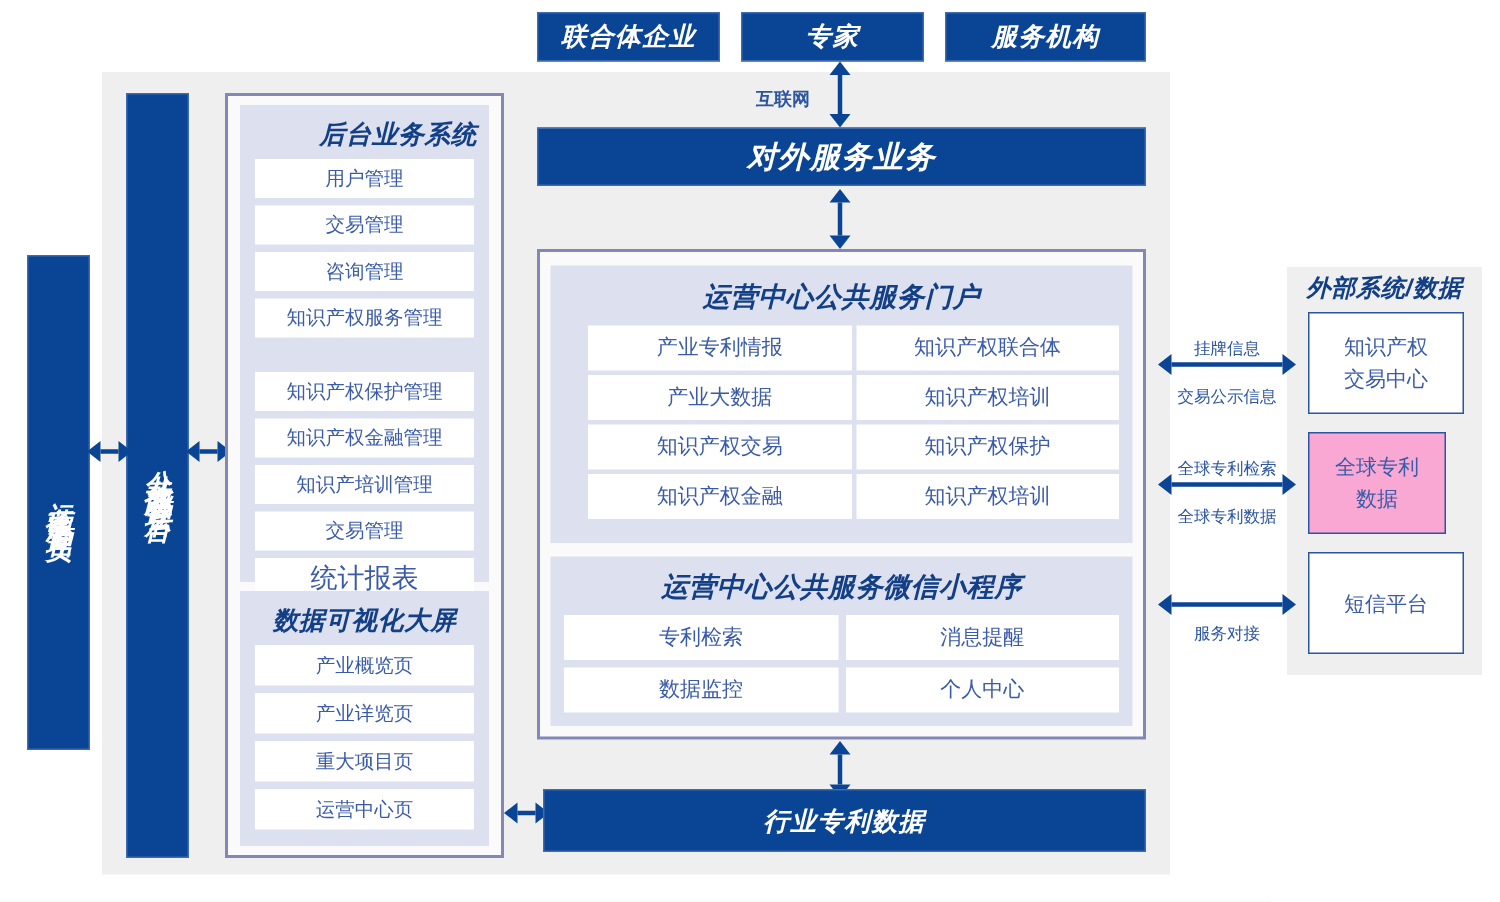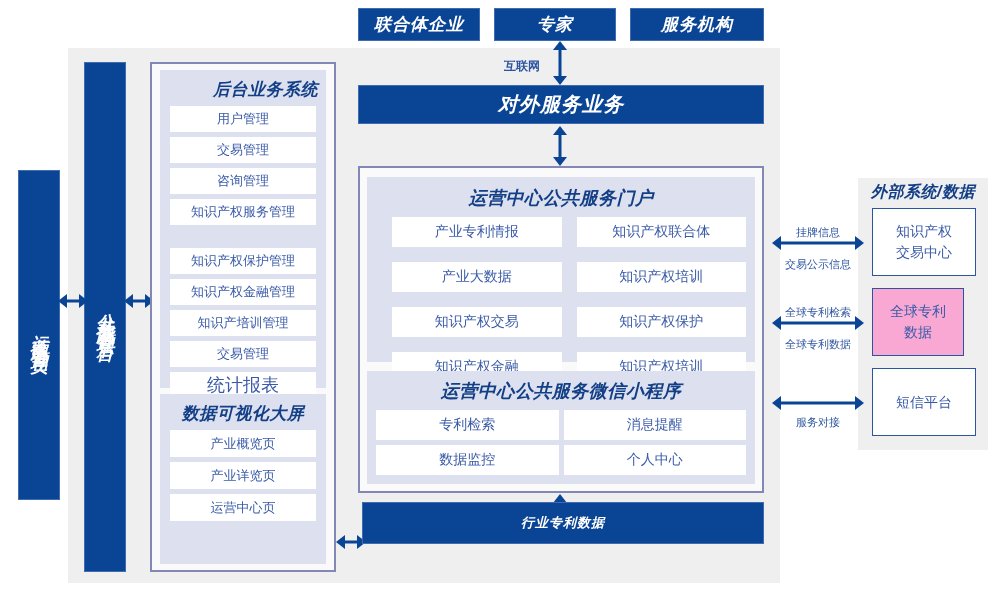--- a/index.html
+++ b/index.html
@@ -151,37 +151,40 @@
 
   <div class="abs lav-panel" style="left:160px;top:394px;width:166px;height:170px;">
     <div class="group-title" style="font-size:17px;padding-top:8px;">数据可视化大屏</div>
     <div style="padding:5px 10px 0 10px;">
       <div class="cell" style="height:27px;margin-bottom:5px;font-size:13px;">
           <span>产业概览页</span>
         </div>
       <div class="cell" style="height:27px;margin-bottom:5px;font-size:13px;">
           <span>产业详览页</span>
         </div>
+      <div class="cell" style="height:27px;margin-bottom:5px;font-size:13px;">
+          <span>重大项目页</span>
+        </div>
       <div class="cell" style="height:27px;font-size:13px;">
           <span>运营中心页</span>
         </div>
     </div>
   </div>
 
   <div class="arrow-h" style="left:336px;top:533px;width:30px;height:18px;">
     <div class="head-l"></div>
     <div class="shaft" style="left:9px;right:9px;"></div>
     <div class="head-r"></div>
   </div>
 
   <div class="abs outline-panel" style="left:358px;top:166px;width:406px;height:327px;"></div>
 
   <div class="abs lav-panel" style="left:367px;top:177px;width:388px;height:185px;">
     <div class="group-title" style="font-size:18px;padding-top:9px;">运营中心公共服务门户</div>
-    <div style="display:grid;grid-template-columns:1fr 1fr;gap:15px;padding:7px 9px 0 25px;">
+    <div style="display:grid;grid-template-columns:1fr 1fr;gap:3px;padding:7px 9px 0 25px;">
       <div class="cell" style="height:30px;font-size:14px;">
           <span>产业专利情报</span>
         </div>
       <div class="cell" style="height:30px;font-size:14px;">
           <span>知识产权联合体</span>
         </div>
       <div class="cell" style="height:30px;font-size:14px;">
           <span>产业大数据</span>
         </div>
       <div class="cell" style="height:30px;font-size:14px;">
@@ -219,21 +222,21 @@
         </div>
     </div>
   </div>
 
   <div class="arrow-v" style="left:551px;top:494px;width:18px;height:38px;">
     <div class="head-up"></div>
     <div class="shaft" style="top:9px;bottom:9px;"></div>
     <div class="head-dn"></div>
   </div>
 
-  <div class="abs blue-box center" style="left:362px;top:502px;width:402px;height:42px;font-size:13px;">
+  <div class="abs blue-box center" style="left:362px;top:526px;width:402px;height:42px;font-size:17px;">
     <span>行业专利数据</span>
   </div>
 
   <div class="abs gray-panel" style="left:858px;top:178px;width:130px;height:272px;"></div>
 
   <div class="abs group-title" style="left:858px;top:182px;width:130px;font-size:16px;">外部系统/数据</div>
 
   <div class="abs center" style="left:872px;top:208px;width:104px;height:68px;background:#ffffff;border:1px solid #2c55a0;color:#3a5ba8;font-size:14px;line-height:21px;flex-direction:column;">
     <span>知识产权</span>
     <span>交易中心</span>

